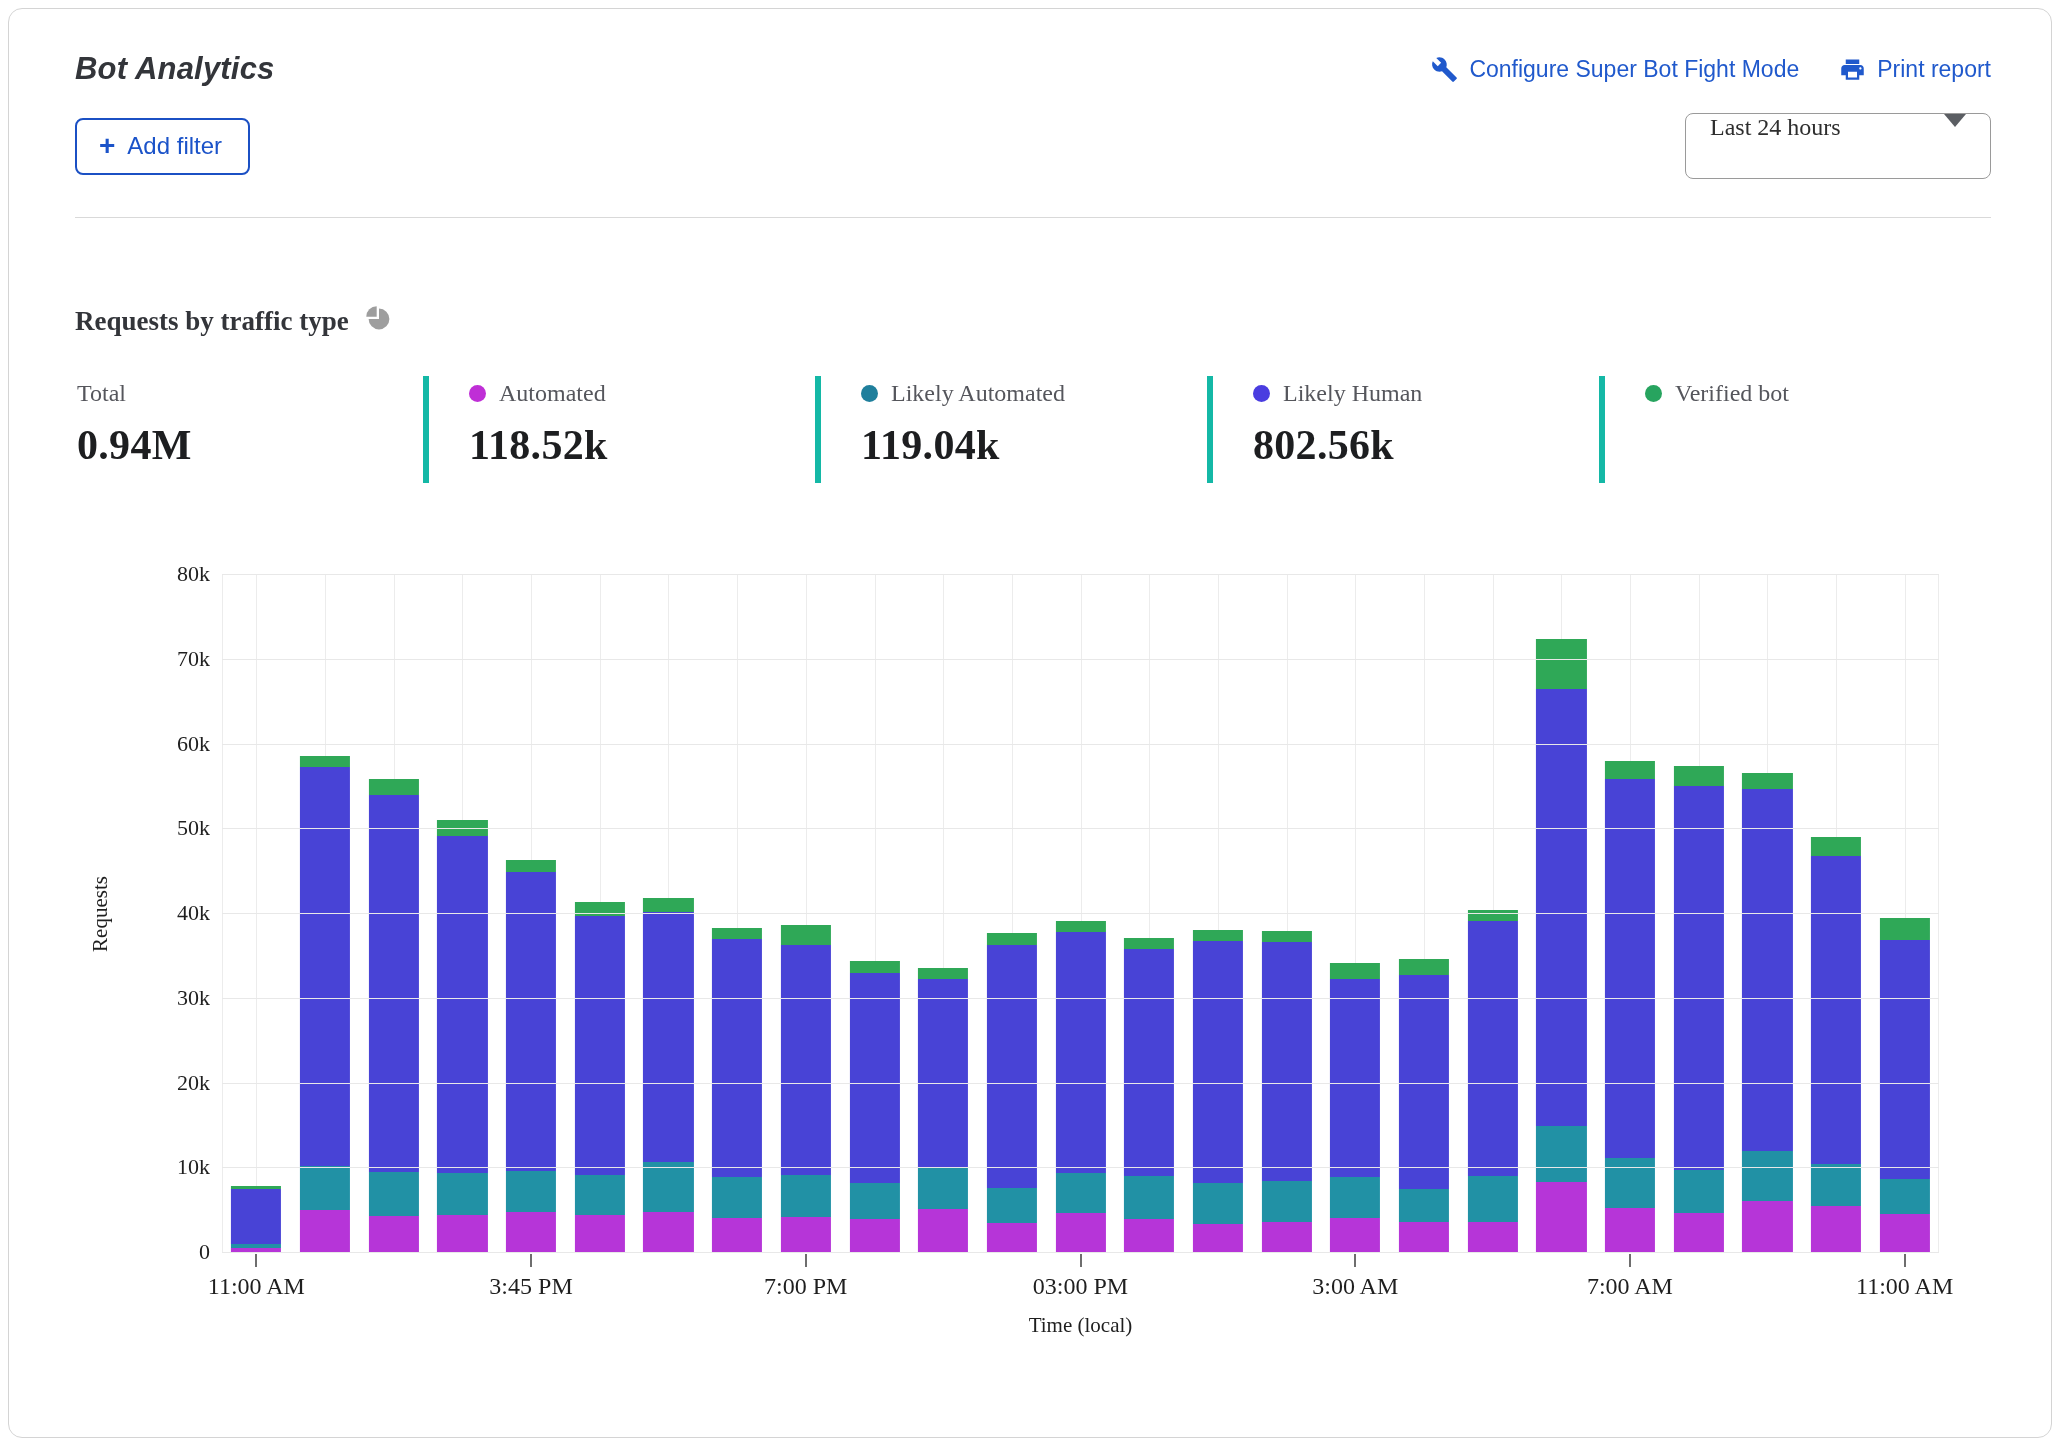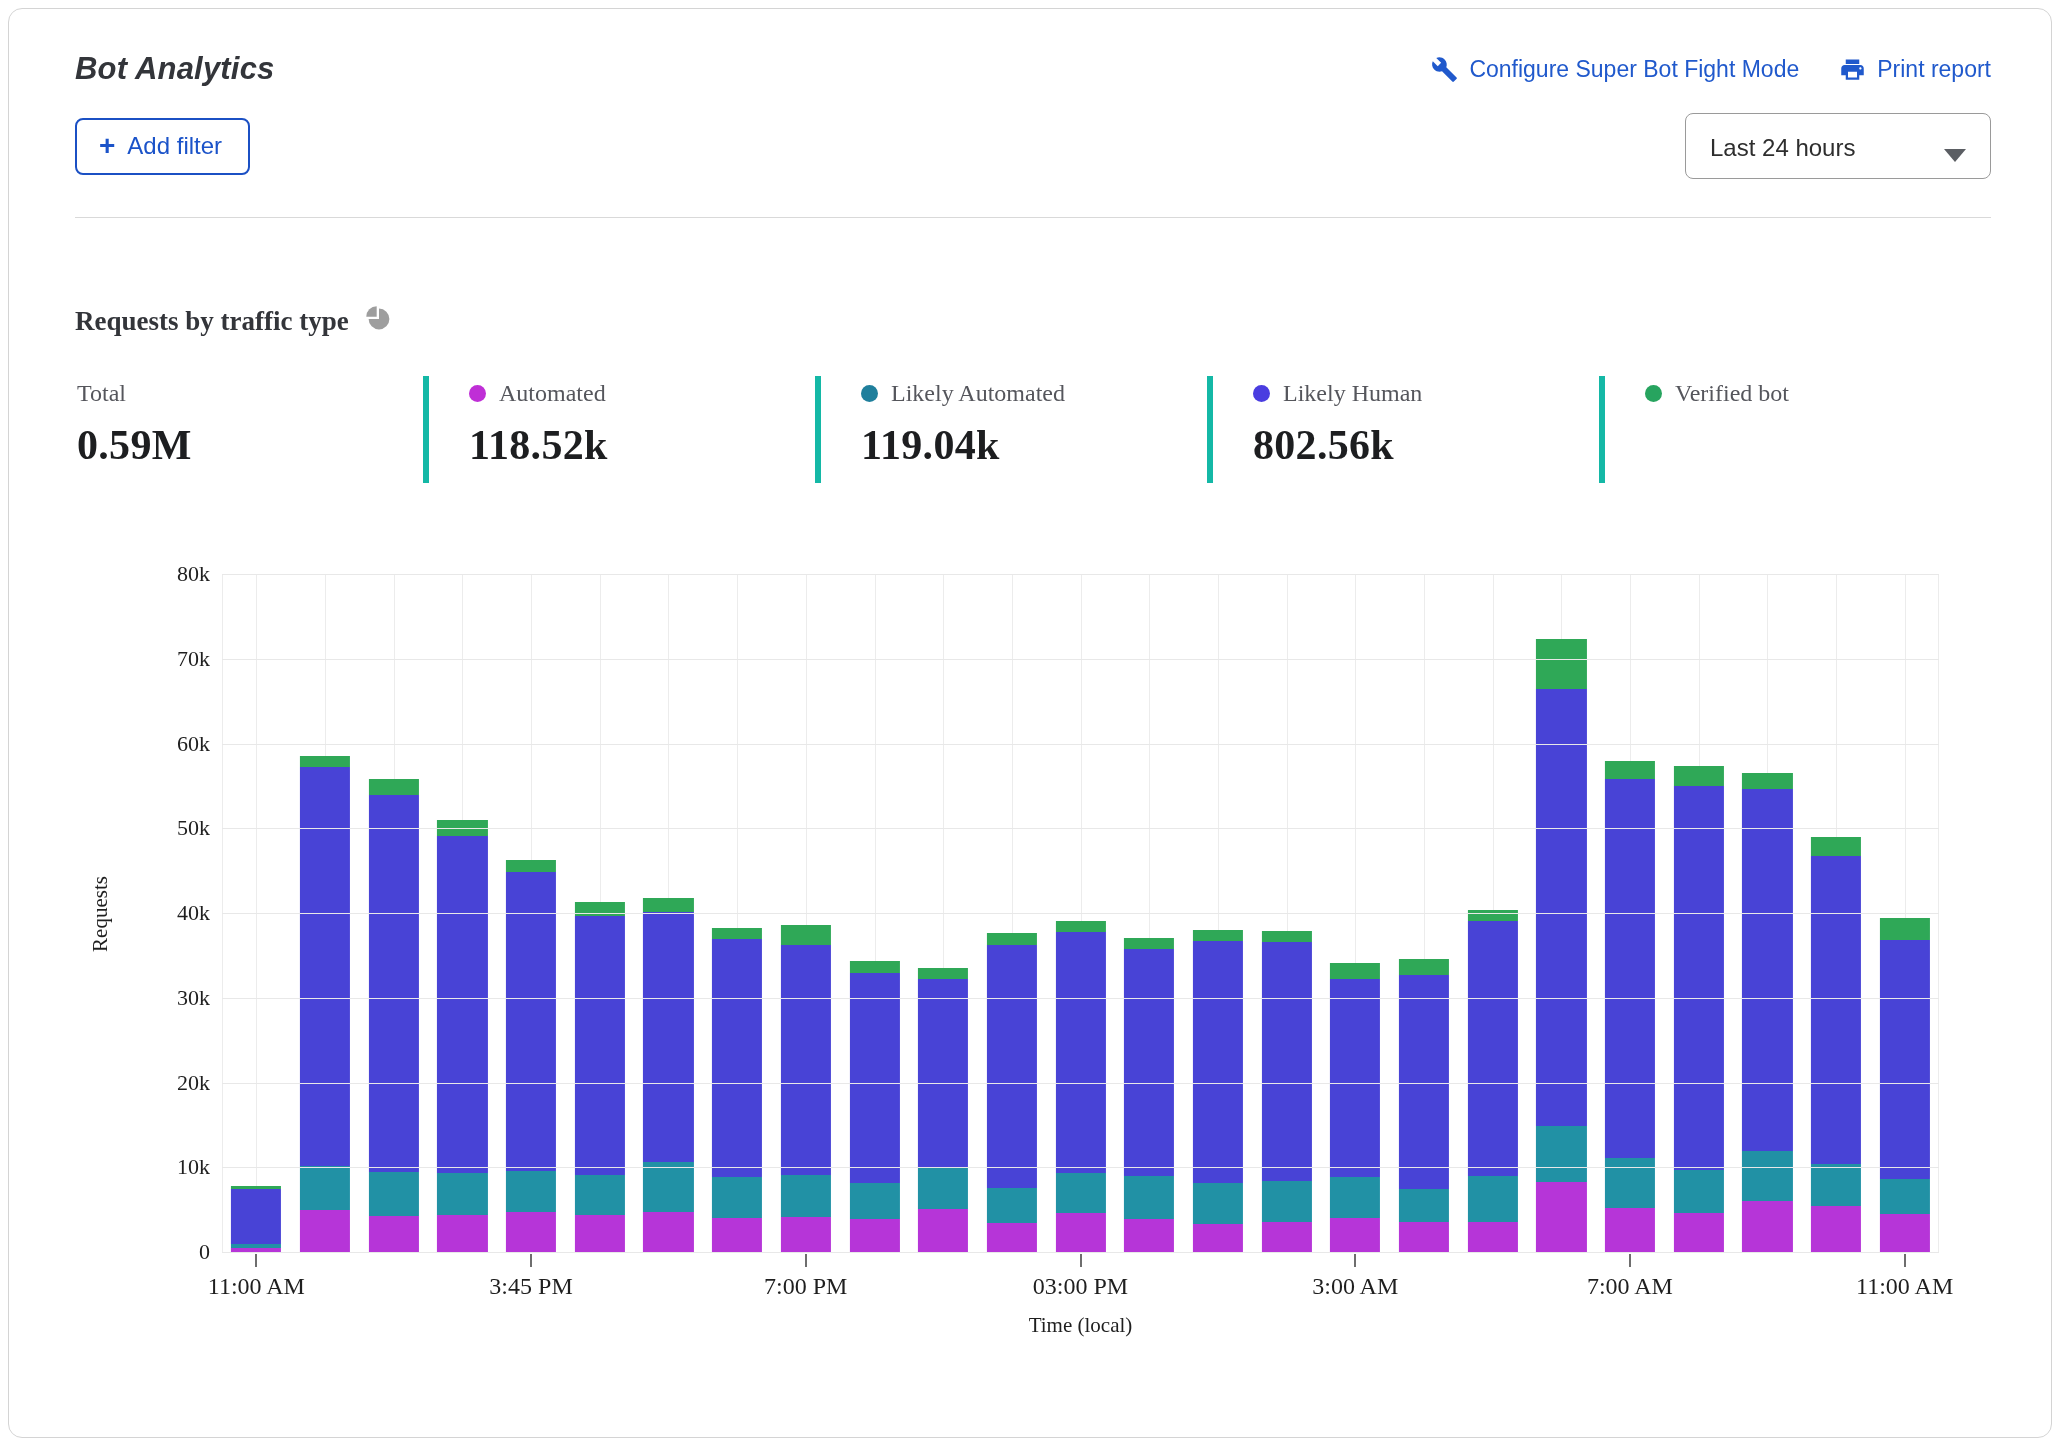--- a/index.html
+++ b/index.html
@@ -16,22 +16,22 @@
   .hdr-links { display:flex; align-items:center; gap:40px; }
   .hlink { display:flex; align-items:center; gap:11px; color:#2059cc; font-size:23px; cursor:pointer; }
   .hlink svg { display:block; }
 
   .hdr-row2 { display:flex; justify-content:space-between; align-items:center; margin-top:26px; }
   .add-filter { display:inline-flex; align-items:center; gap:12px; padding:12px 26px 13px 22px;
                 border:2px solid #1b50c4; border-radius:8px; background:#fff; color:#1b53c9;
                 font-size:24px; cursor:pointer; }
   .add-filter .plus { font-size:28px; font-weight:700; line-height:22px; }
   .select { width:306px; height:66px; border:1px solid #9a9a9a; border-radius:8px; background:#fff;
-            display:flex; align-items:flex-end; justify-content:space-between; padding:16px 24px;
-            font-size:24px; color:#2e2e2e; cursor:pointer; }
+            display:flex; align-items:flex-start; justify-content:space-between; padding:0 24px;
+            font-size:24px; color:#2e2e2e; cursor:pointer;font-family:Liberation Serif, serif; }
   .chev { width:0; height:0; border-left:11px solid transparent; border-right:11px solid transparent;
           border-top:13px solid #5b5e63; }
 
   .hdr-divider { margin-top:38px; border-bottom:1px solid #d9d9d9; }
 
   
   .section { padding:0 60px 0 66px;font-family:Liberation Serif, serif; }
   .sec-title-row { margin-top:86px; display:flex; align-items:center; gap:15px; }
   .sec-title { font-size:27px; font-weight:700; color:#33353a; }
 
@@ -113,21 +113,21 @@
           <path d="M11 11 L11 2 A9 9 0 0 0 2 11 Z" fill="#9e9e9e"></path>
         </svg>
       </span>
     </div>
 
     <div class="stats" id="stats-row">
         <div class="stat">
           <div class="stat-label">
             <span>Total</span>
           </div>
-          <div class="stat-value">0.59M</div>
+          <div class="stat-value">0.94M</div>
         </div>
         <div class="stat">
           <div class="stat-label">
             <span class="stat-dot" style="background: rgb(191, 47, 214);"></span>
             <span>Automated</span>
           </div>
           <div class="stat-value">118.52k</div>
         </div>
         <div class="stat">
           <div class="stat-label">

